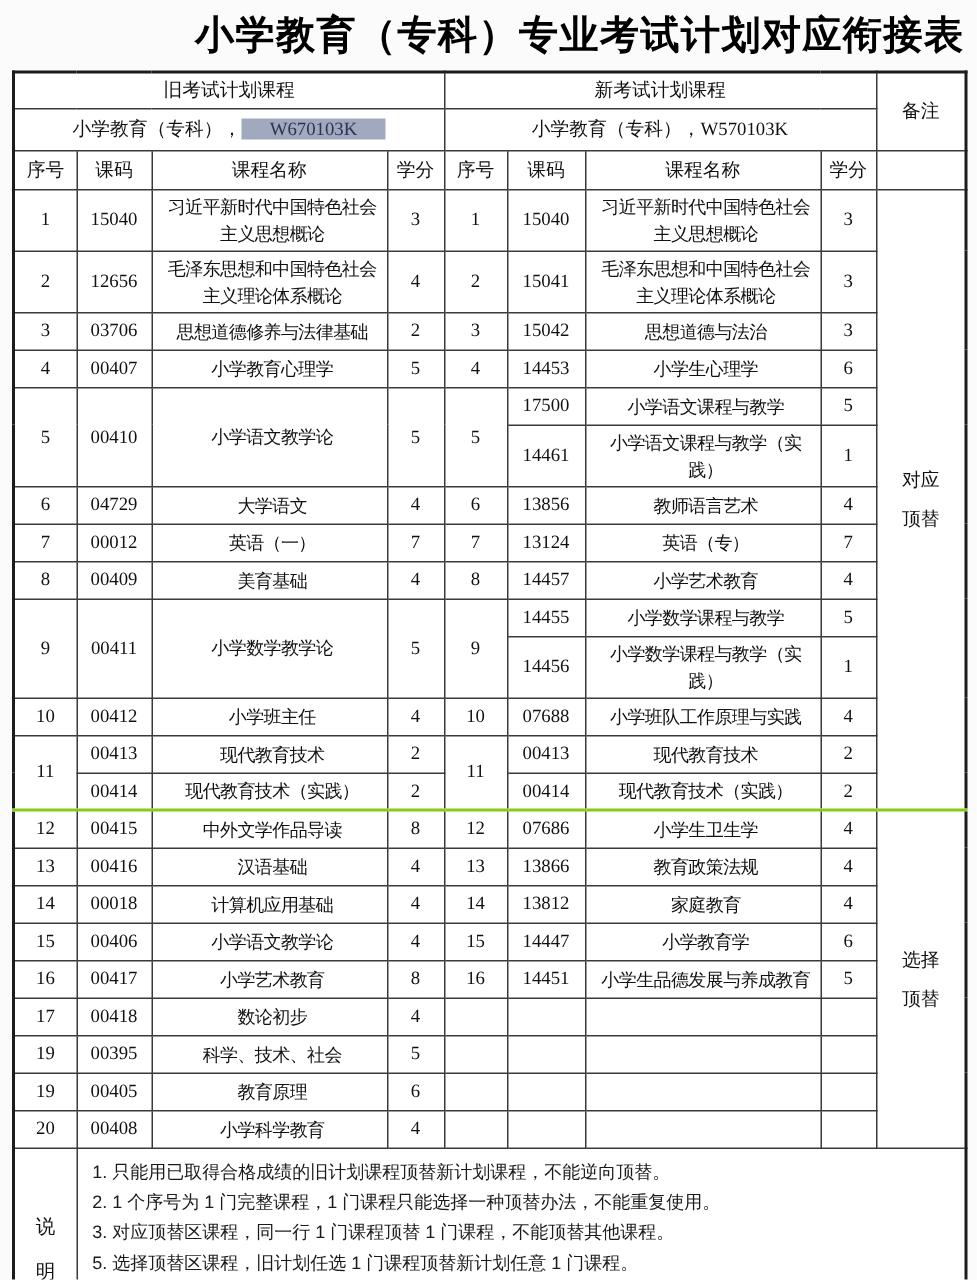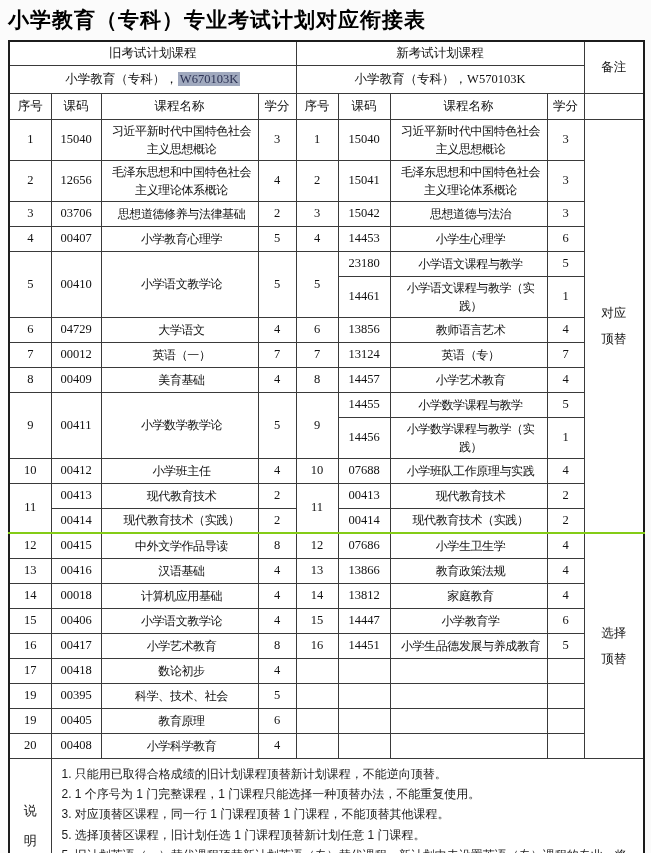--- a/index.html
+++ b/index.html
@@ -11,24 +11,24 @@
     width: 651px;
     height: 853px;
     overflow: hidden;
     font-family: "Liberation Serif", serif;
     color: #111;
   }
   .page {
     padding: 4px 8px 0 8px;
   }
   .doc-title {
-    text-align: left;
+    text-align: right;
     font-family: Liberation Mono, monospace;
     font-weight: bold;
-    font-size: 21px;
+    font-size: 26px;
     letter-spacing: 1px;
     margin: 2px 0 6px 0;
     color: #000;
   }
   table.main {
     border-collapse: collapse;
     table-layout: fixed;
     width: 635px;
     border: 2px solid #1c1c1c;
     font-size: 12.5px;
@@ -72,21 +72,21 @@
     vertical-align: middle;
     padding: 5px 10px 7px 10px;
     font-family: "Liberation Sans", sans-serif;
     font-size: 12px;
     line-height: 1.7;
     color: #1a1a1a;
   }
   .hl-code {
     background: #a0a9be;
     color: #2c3254;
-    padding: 0 2px;
+    padding: 0 19px;
   }
 </style>
 </head>
 <body>
 
 <div class="page">
   <div class="doc-title">小学教育（专科）专业考试计划对应衔接表</div>
 
   <table class="main">
     <colgroup>
@@ -165,21 +165,21 @@
           <td class="c-num">14453</td>
           <td class="c-name">小学生心理学</td>
           <td class="c-num">6</td>
         </tr>
         <tr>
           <td class="c-num" rowspan="2">5</td>
           <td class="c-num" rowspan="2">00410</td>
           <td class="c-name" rowspan="2">小学语文教学论</td>
           <td class="c-num" rowspan="2">5</td>
           <td class="c-num" rowspan="2">5</td>
-          <td class="c-num">23180</td>
+          <td class="c-num">17500</td>
           <td class="c-name">小学语文课程与教学</td>
           <td class="c-num">5</td>
         </tr>
         <tr>
           <td class="c-num">14461</td>
           <td class="c-name">小学语文课程与教学（实践）</td>
           <td class="c-num">1</td>
         </tr>
         <tr>
           <td class="c-num">6</td>

